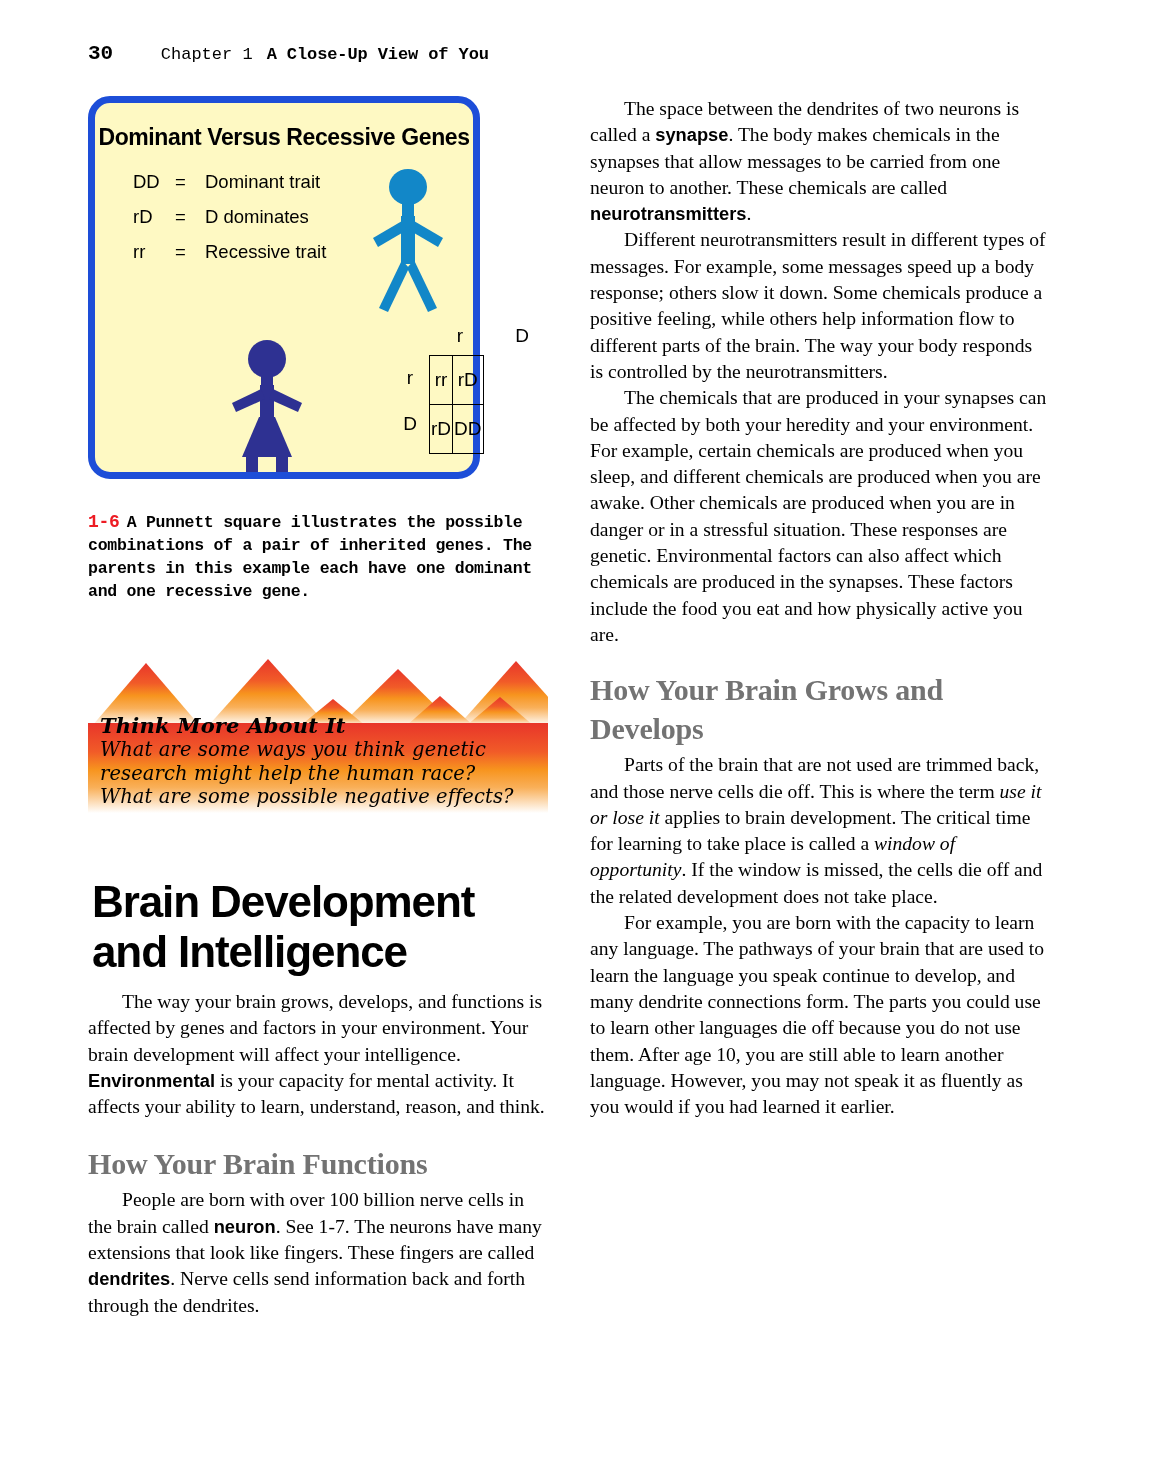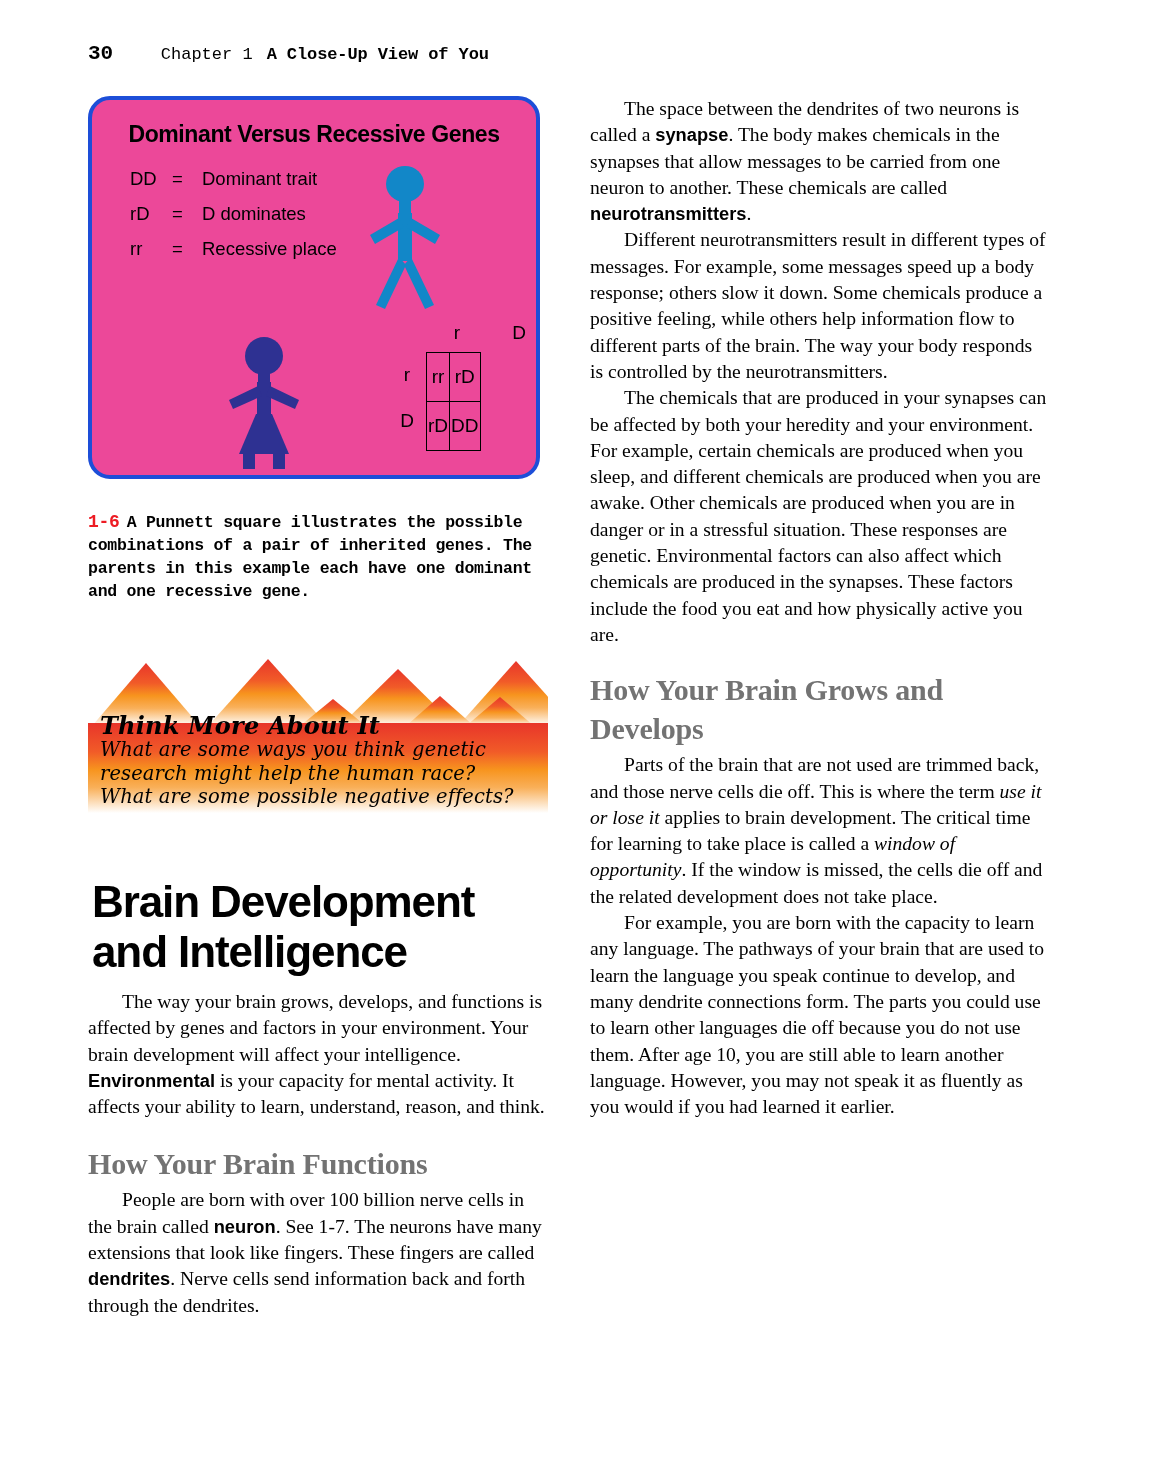--- a/index.html
+++ b/index.html
@@ -75,25 +75,25 @@
     font-family: "Liberation Sans", sans-serif;
     font-weight: bold;
     font-size: 44px;
     line-height: 50px;
     letter-spacing: -1.1px;
   }
 
   
   .figbox {
     position: relative;
-    width: 452px; height: 383px;
-    border: 4px solid #1d4ed8;
+    width: 392px; height: 383px;
+    border: 7px solid #1d4ed8;
     border-radius: 22px;
     box-sizing: border-box;
-    background: #ec4899;
+    background: #fef9c3;
   }
   .fig-title {
     position: absolute;
     left: 0; right: 0; top: 21px;
     text-align: center;
     font-family: "Liberation Sans", sans-serif;
     font-weight: bold;
     font-size: 23px;
     letter-spacing: -0.4px;
   }
@@ -184,21 +184,21 @@
   }
   .thinkbox .tb-text {
     position: absolute;
     left: 12px; top: 62px;
     width: 430px;
     font-family: "DejaVu Serif", serif;
     font-style: italic;
   }
   .tb-title {
     font-weight: bold;
-    font-size: 24px;
+    font-size: 21px;
     line-height: 25px;
     letter-spacing: 0.2px;
   }
   .tb-body {
     font-size: 19.5px;
     line-height: 23.5px;
     letter-spacing: 0.1px;
   }
 
   .spacer-lg { height: 60px; }
@@ -230,21 +230,21 @@
           <span class="legend-meaning">Dominant trait</span>
         </div>
         <div class="legend-row">
           <span class="legend-code">rD</span>
           <span class="legend-eq">=</span>
           <span class="legend-meaning">D dominates</span>
         </div>
         <div class="legend-row">
           <span class="legend-code">rr</span>
           <span class="legend-eq">=</span>
-          <span class="legend-meaning">Recessive place</span>
+          <span class="legend-meaning">Recessive trait</span>
         </div>
       </div>
 
       <svg class="figure-person male" viewBox="0 0 78 145">
         <g fill="#1287C8">
           <ellipse cx="39" cy="19" rx="19" ry="18"></ellipse>
           <rect x="33" y="34" width="12" height="20"></rect>
           <path d="M39 48 L39 95 L36 95 L36 48 Z"></path>
           <rect x="32" y="48" width="14" height="48"></rect>
           <path d="M33 53 L4 70 L9 79 L38 62 Z"></path>

